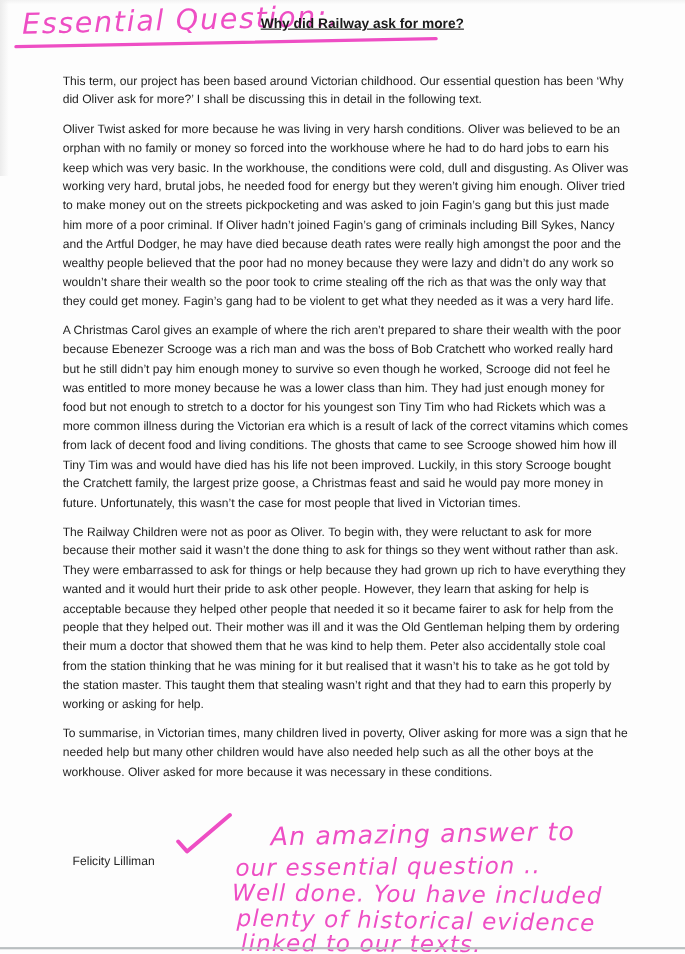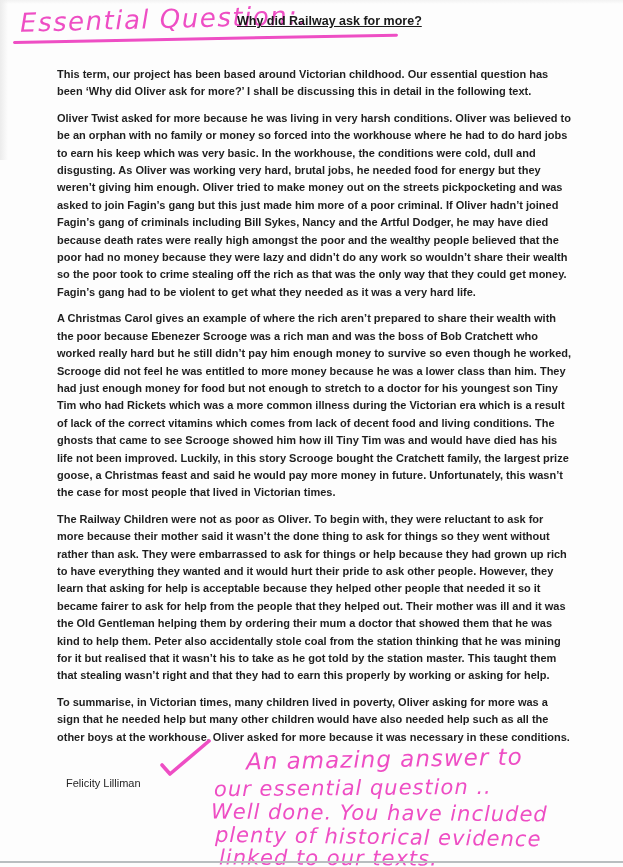--- a/index.html
+++ b/index.html
@@ -56,21 +56,21 @@
     transform: rotate(-1.1deg);
     transform-origin: left center;
   }
   
   .essay {
     position: absolute; left: 57px; top: 66px; width: 515px;
     font-size: 11px;
     line-height: 17.4px;
     text-align: left;
   }
-  .essay p { margin: 0 0 9px 0; font-weight: bold; }
+  .essay p { margin: 0 0 9px 0; }
   
   .signature {
     position: absolute; left: 66px; top: 777px;
     font-size: 11px;
     color: #262626;
   }
   
   .feedback-line {
     position: absolute;
     font-family: "DejaVu Sans", cursive, sans-serif;

